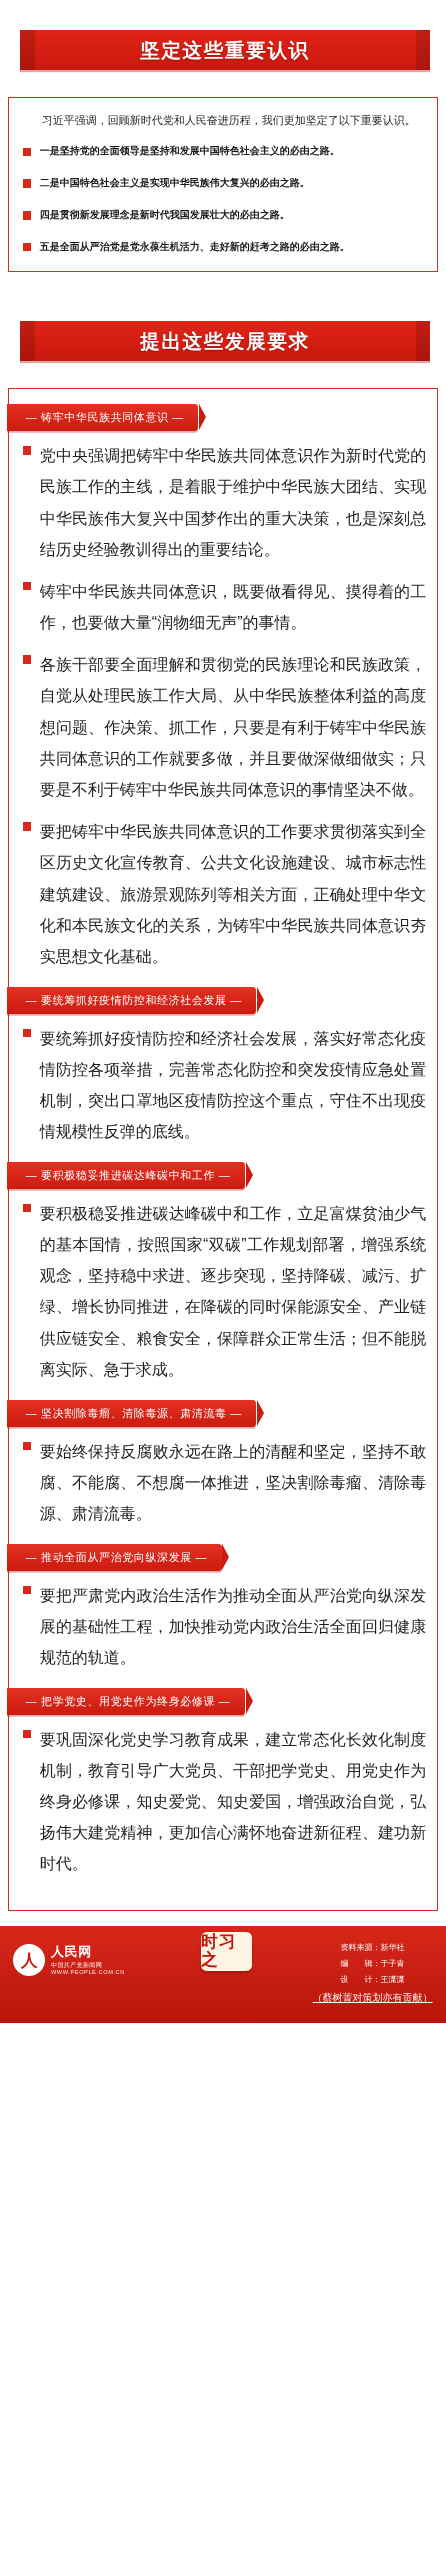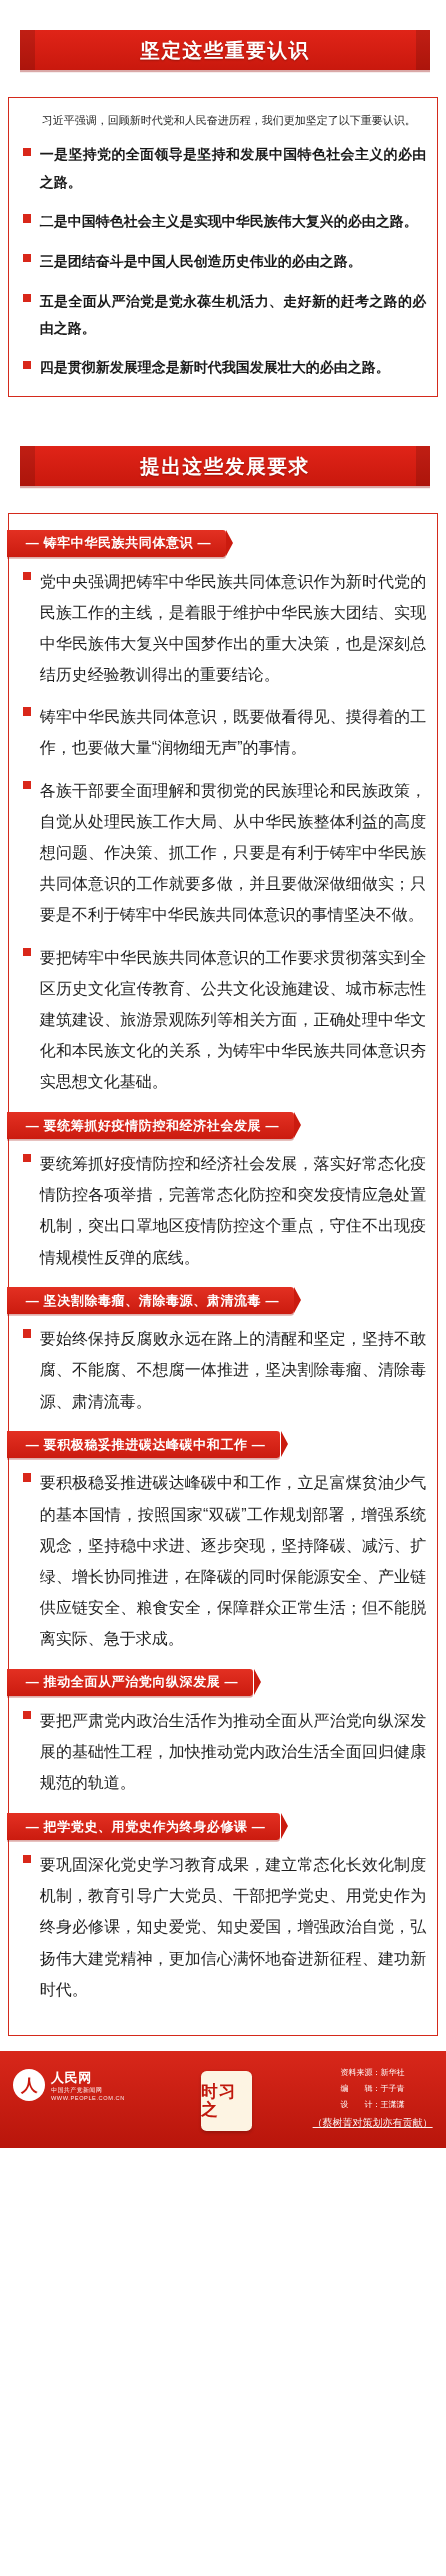--- a/index.html
+++ b/index.html
@@ -78,21 +78,21 @@
     margin: 0 0 10px 0;
     text-indent: 2em;
     color: #1f1f1f;
     text-align: justify;
   }
   p.para:last-child { margin-bottom: 0; }
 
   
   .bullet-item {
     position: relative;
-    font-size: 14px;
+    font-size: 10px;
     line-height: 1.95;
     font-weight: bold;
     color: #1a1a1a;
     margin: 0 0 12.3px 0;
     padding-left: 20px;
     text-align: justify;
   }
   .bullet-item:last-child { margin-bottom: 0; }
   .bullet-sq {
     position: absolute;
@@ -130,22 +130,22 @@
     height: 27px;
     background: linear-gradient(180deg, #e33022 0%, #cb1b0f 100%);
     padding: 0 14.5px 0 19px;
     display: flex;
     align-items: center;
     border-radius: 0 3.3px 3.3px 0;
     box-shadow: 0 1.7px 0 rgba(160,20,12,0.35);
   }
   .sub-head-bar span {
     color: #ffffff;
-    font-size: 13px;
-    font-weight: bold;
+    font-size: 11px;
+    font-weight: normal;
     letter-spacing: 0.6px;
     white-space: nowrap;
   }
   .sub-head-bar:after {
     content: "";
     position: absolute;
     right: -7.8px;
     top: 0;
     border-top: 13.4px solid transparent;
     border-bottom: 13.4px solid transparent;
@@ -195,24 +195,24 @@
     font-size: 8px;
     line-height: 2.0;
     padding-top: 2.2px;
   }
   .footer-right .row { white-space: nowrap; }
   .footer-note { font-size: 10px; opacity: .95; text-decoration: underline; }
 
   .badge-shixi {
     position: absolute;
     left: 50%;
-    top: 20px;
+    top: 6px;
     transform: translateX(-22px);
     width: 51px;
-    height: 60px;
+    height: 39px;
     background: #fdf4e3;
     border-radius: 5.6px;
     color: #c0170c;
     display: flex;
     flex-direction: column;
     align-items: center;
     justify-content: center;
     font-weight: bold;
     line-height: 1.1;
     box-shadow: 0 1.1px 3.3px rgba(0,0,0,0.2);
@@ -237,29 +237,25 @@
     <div class="bullet-item">
       <span class="bullet-sq"></span>
       <span>一是坚持党的全面领导是坚持和发展中国特色社会主义的必由之路。</span>
     </div>
     <div class="bullet-item">
       <span class="bullet-sq"></span>
       <span>二是中国特色社会主义是实现中华民族伟大复兴的必由之路。</span>
     </div>
     <div class="bullet-item">
       <span class="bullet-sq"></span>
-      <span>三是团结奋斗是中国人民创造历史伟业的必由之路。</span>
+      <span>四是贯彻新发展理念是新时代我国发展壮大的必由之路。</span>
     </div>
     <div class="bullet-item">
       <span class="bullet-sq"></span>
       <span>五是全面从严治党是党永葆生机活力、走好新的赶考之路的必由之路。</span>
-    </div>
-    <div class="bullet-item">
-      <span class="bullet-sq"></span>
-      <span>四是贯彻新发展理念是新时代我国发展壮大的必由之路。</span>
     </div>
   </div>
 
   <div class="sec2-gap"></div>
 
   <div class="section-band">
     <div class="band-inner">
       <div class="band-bar"></div>
       <div class="band-title">提出这些发展要求</div>
     </div>
@@ -299,38 +295,38 @@
       </div>
       <div class="body-item">
         <span class="bullet-sq"></span>
         <span>要统筹抓好疫情防控和经济社会发展，落实好常态化疫情防控各项举措，完善常态化防控和突发疫情应急处置机制，突出口罩地区疫情防控这个重点，守住不出现疫情规模性反弹的底线。</span>
       </div>
     </div>
 
     <div class="block">
       <div class="sub-head">
         <div class="sub-head-bar">
+            <span>— 要积极稳妥推进碳达峰碳中和工作 —</span>
+          </div>
+      </div>
+      <div class="body-item">
+        <span class="bullet-sq"></span>
+        <span>要积极稳妥推进碳达峰碳中和工作，立足富煤贫油少气的基本国情，按照国家“双碳”工作规划部署，增强系统观念，坚持稳中求进、逐步突现，坚持降碳、减污、扩绿、增长协同推进，在降碳的同时保能源安全、产业链供应链安全、粮食安全，保障群众正常生活；但不能脱离实际、急于求成。</span>
+      </div>
+    </div>
+
+    <div class="block">
+      <div class="sub-head">
+        <div class="sub-head-bar">
             <span>— 坚决割除毒瘤、清除毒源、肃清流毒 —</span>
           </div>
       </div>
       <div class="body-item">
         <span class="bullet-sq"></span>
         <span>要始终保持反腐败永远在路上的清醒和坚定，坚持不敢腐、不能腐、不想腐一体推进，坚决割除毒瘤、清除毒源、肃清流毒。</span>
-      </div>
-    </div>
-
-    <div class="block">
-      <div class="sub-head">
-        <div class="sub-head-bar">
-            <span>— 要积极稳妥推进碳达峰碳中和工作 —</span>
-          </div>
-      </div>
-      <div class="body-item">
-        <span class="bullet-sq"></span>
-        <span>要积极稳妥推进碳达峰碳中和工作，立足富煤贫油少气的基本国情，按照国家“双碳”工作规划部署，增强系统观念，坚持稳中求进、逐步突现，坚持降碳、减污、扩绿、增长协同推进，在降碳的同时保能源安全、产业链供应链安全、粮食安全，保障群众正常生活；但不能脱离实际、急于求成。</span>
       </div>
     </div>
 
     <div class="block">
       <div class="sub-head">
         <div class="sub-head-bar">
             <span>— 推动全面从严治党向纵深发展 —</span>
           </div>
       </div>
       <div class="body-item">

